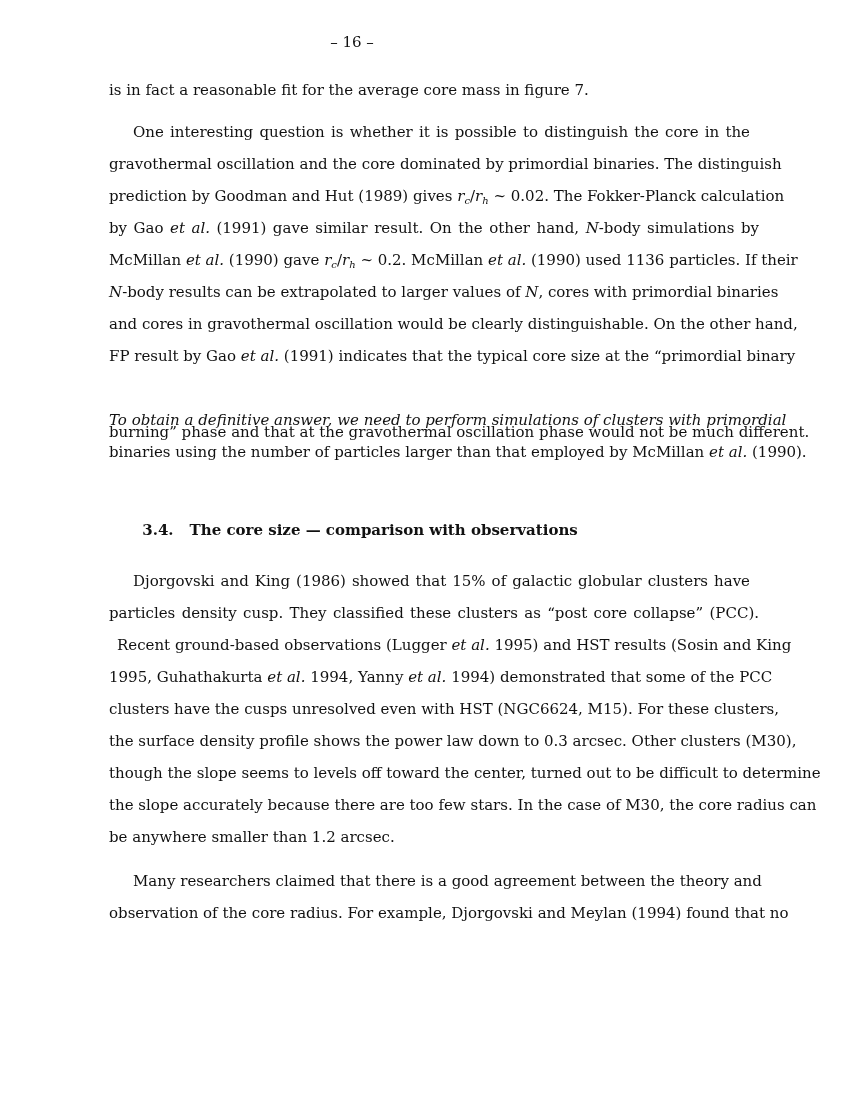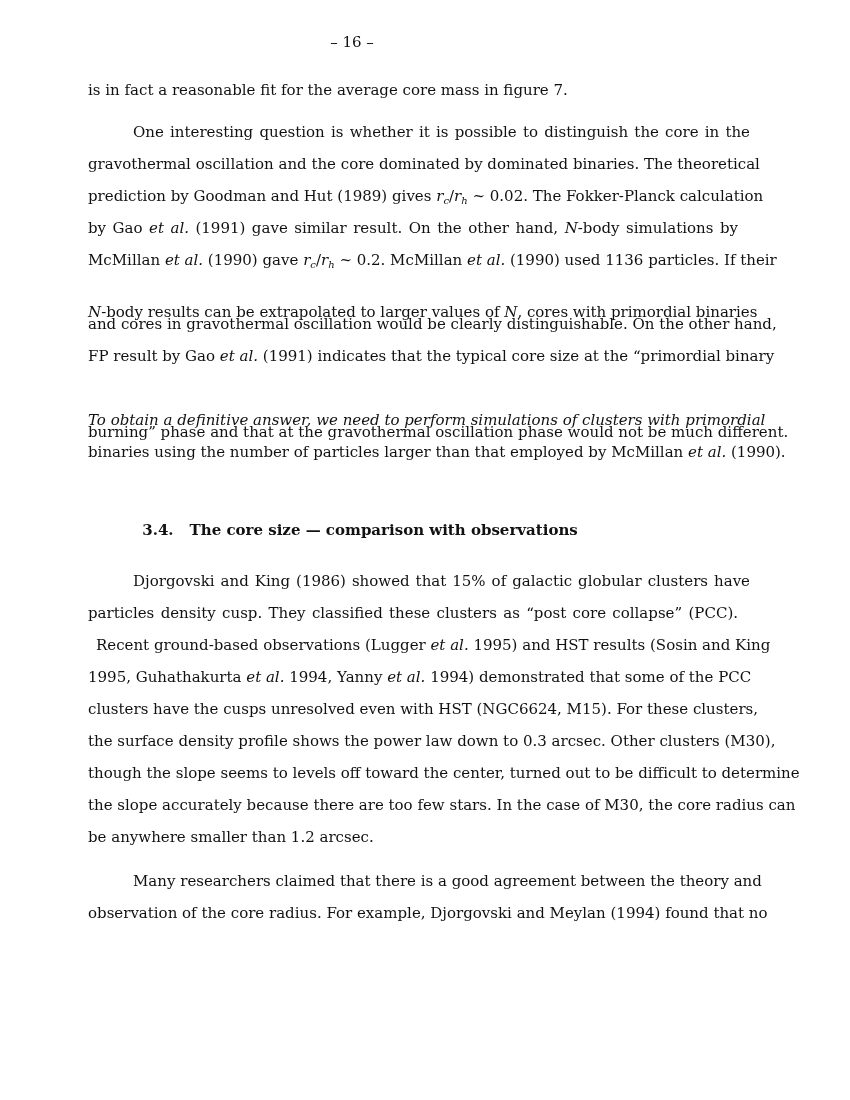--- a/index.html
+++ b/index.html
@@ -6,21 +6,21 @@
     body {
       width: 850px; height: 1100px; position: relative; overflow: hidden;
       font-family: "DejaVu Serif", "Liberation Serif", serif;
       color: #111111;
     }
     .page-num {
       position: absolute; top: 33px; left: 0; width: 704px; text-align: center;
       font-size: 15px;
     }
     .line {
-      position: absolute; left: 88px; width: 650px;
+      position: absolute; left: 109px; width: 650px;
       font-size: 15px; line-height: 20px; white-space: nowrap;
       text-align: justify; text-align-last: justify;
     }
     .line.last { text-align-last: left; }
     .line.indent { left: 133px; width: 617px; }
     .heading {
       position: absolute; top: 521px; left: 0; width: 720px; text-align: center;
       font-size: 15px; font-weight: bold;
     }
     .heading .num { margin-right: 16px; }
@@ -29,25 +29,25 @@
   </style>
 </head>
 <body>
 
 <div>
   <div class="page-num">– 16 –</div>
 
   <div id="body-lines">
       <div class="line last" style="top: 80px;">is in fact a reasonable fit for the average core mass in figure 7.</div>
       <div class="line indent" style="top: 122px;">One interesting question is whether it is possible to distinguish the core in the</div>
-      <div class="line" style="top: 154px;">gravothermal oscillation and the core dominated by dominated binaries. The theoretical</div>
+      <div class="line" style="top: 154px;">gravothermal oscillation and the core dominated by primordial binaries. The distinguish</div>
       <div class="line" style="top: 186px;">prediction by Goodman and Hut (1989) gives <i>r</i><sub><i>c</i></sub>/<i>r</i><sub><i>h</i></sub> ~ 0.02. The Fokker-Planck calculation</div>
       <div class="line" style="top: 218px;">by Gao <i>et al.</i> (1991) gave similar result. On the other hand, <i>N</i>-body simulations by</div>
       <div class="line" style="top: 250px;">McMillan <i>et al.</i> (1990) gave <i>r</i><sub><i>c</i></sub>/<i>r</i><sub><i>h</i></sub> ~ 0.2. McMillan <i>et al.</i> (1990) used 1136 particles. If their</div>
-      <div class="line" style="top: 282px; margin-top: 20px;"><i>N</i>-body results can be extrapolated to larger values of <i>N</i>, cores with primordial binaries</div>
+      <div class="line" style="top: 282px;"><i>N</i>-body results can be extrapolated to larger values of <i>N</i>, cores with primordial binaries</div>
       <div class="line" style="top: 314px;">and cores in gravothermal oscillation would be clearly distinguishable. On the other hand,</div>
       <div class="line" style="top: 346px;">FP result by Gao <i>et al.</i> (1991) indicates that the typical core size at the “primordial binary</div>
       <div class="line" style="top: 378px; margin-top: 44px;">burning” phase and that at the gravothermal oscillation phase would not be much different.</div>
       <div class="line" style="top: 410px; font-style: italic;">To obtain a definitive answer, we need to perform simulations of clusters with primordial</div>
       <div class="line" style="top: 442px;">binaries using the number of particles larger than that employed by McMillan <i>et al.</i> (1990).</div>
       <div class="line indent" style="top: 571px;">Djorgovski and King (1986) showed that 15% of galactic globular clusters have</div>
       <div class="line" style="top: 603px;">particles density cusp. They classified these clusters as “post core collapse” (PCC).</div>
       <div class="line" style="top: 635px; margin-left: 8px;">Recent ground-based observations (Lugger <i>et al.</i> 1995) and HST results (Sosin and King</div>
       <div class="line" style="top: 667px;">1995, Guhathakurta <i>et al.</i> 1994, Yanny <i>et al.</i> 1994) demonstrated that some of the PCC</div>
       <div class="line" style="top: 699px;">clusters have the cusps unresolved even with HST (NGC6624, M15). For these clusters,</div>

